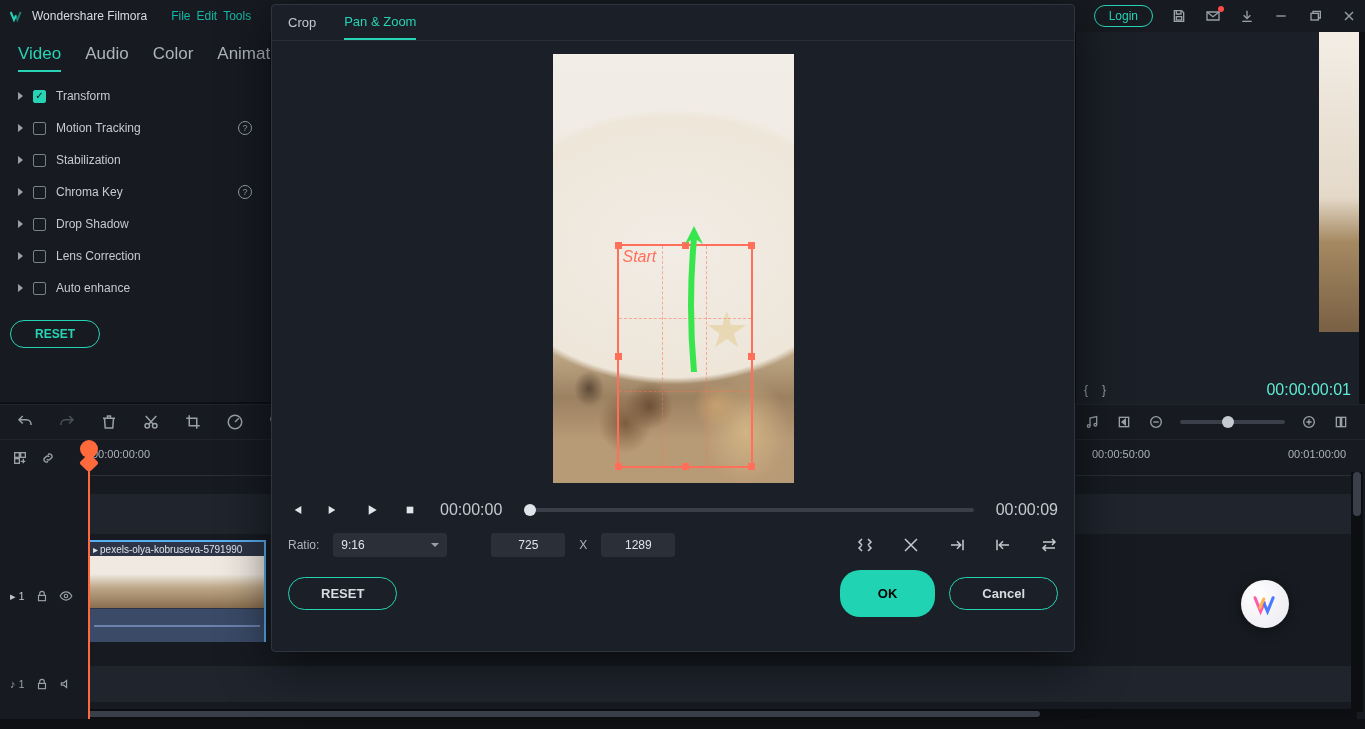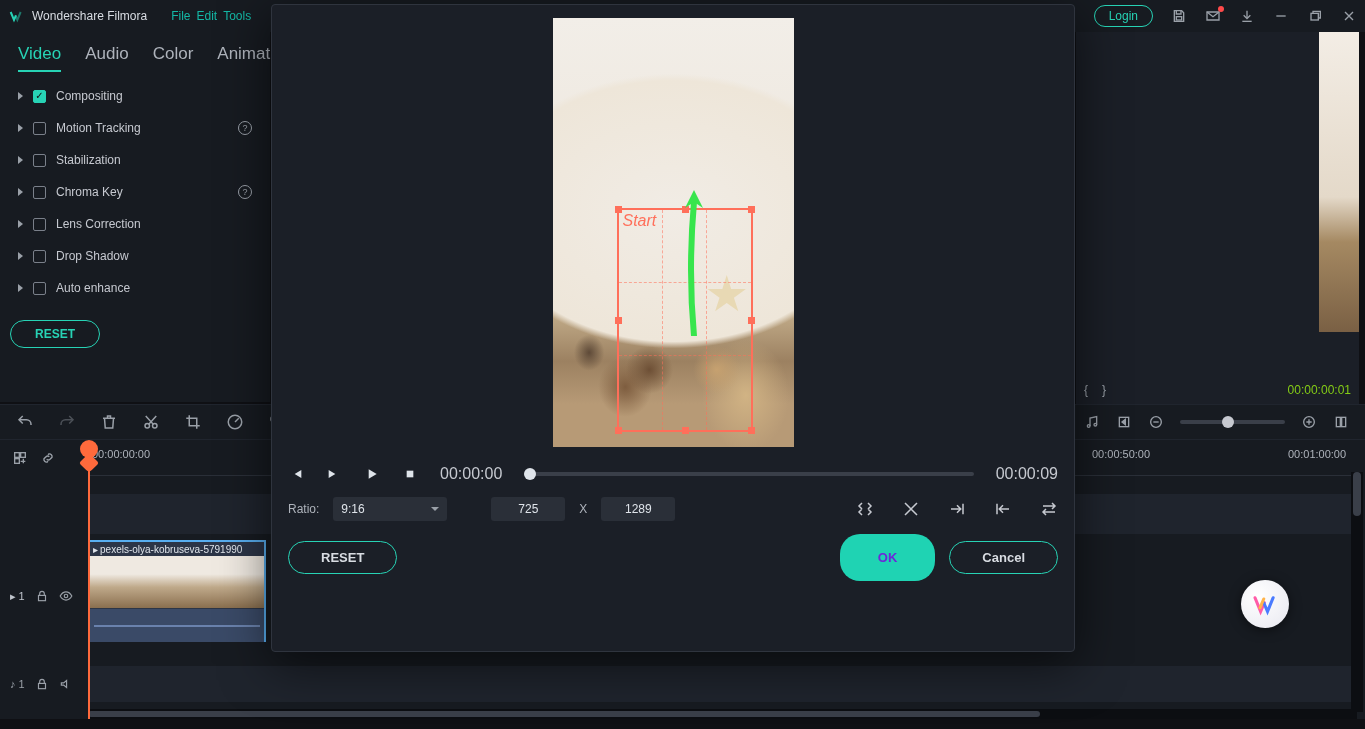--- a/index.html
+++ b/index.html
@@ -59,21 +59,21 @@
   .track-row .track-body { flex:1; background:#1f242d; }
 
   .hscroll { position:absolute; left:88px; right:8px; bottom:0; height:10px; background:#0c0e12;}
   .hscroll .thumb { position:absolute; left:0; top:2px; height:6px; width:75%; background:#3a3f49; border-radius:3px;}
 
   
   .right-pane { position:absolute; left:1076px; right:6px; top:32px; height:400px; background:#1b1f27; }
   .preview-img { position:absolute; right:0; top:0; width:40px; height:300px; background:linear-gradient(#f3ede5,#e4d9c9 55%,#a58962 70%,#7a6044);}
   .right-ctrl { position:absolute; left:0; right:0; bottom:0; height:56px; display:flex; flex-direction:column;}
   .rc-row { display:flex; align-items:center; height:28px; gap:14px; padding:0 8px; color:#9aa0a8;}
-  .rc-row .ts { margin-left:auto; font-size:12px; color:#84cc16;}
+  .rc-row .ts { margin-left:auto; font-size:16px; color:#5eead4;}
   .select { background:#2a2f38; border-radius:3px; font-size:11px; color:#c6c9d0; padding:3px 24px 3px 10px; position:relative; cursor:pointer;}
   .select::after{content:""; position:absolute; right:7px; top:8px; border-left:4px solid transparent; border-right:4px solid transparent; border-top:4px solid #9aa0a8;}
 
   .timeline-right-toolbar { position:absolute; left:1076px; right:8px; top:404px; height:36px; display:flex; align-items:center; gap:16px; padding:0 8px;}
   .zoom-slider { flex:1; height:4px; background:#3a3f49; border-radius:2px; position:relative; min-width:70px;}
   .zoom-slider .knob{ position:absolute; left:40%; top:-4px; width:12px; height:12px; background:#c6c9d0; border-radius:50%;}
 
   .wonder-logo { position:absolute; right:76px; top:580px; width:48px; height:48px; border-radius:50%; background:radial-gradient(circle at 35% 35%, #ffffff, #e8e8f0); box-shadow:0 2px 12px rgba(0,0,0,.5); display:flex; align-items:center; justify-content:center;}
   .wonder-logo svg{width:30px;height:30px;}
 
@@ -124,21 +124,21 @@
   .params-row .lbl { color:#aeb3bb;}
   .num-input { width:74px; height:24px; background:#2a2f38; border-radius:3px; color:#dfe4ea; text-align:center; line-height:24px; font-size:12px;}
   .ratio-sel { width:114px; height:24px; background:#2a2f38; border-radius:3px; display:flex; align-items:center; padding:0 8px; font-size:12px; color:#dfe4ea; position:relative; cursor:pointer;}
   .ratio-sel::after{content:""; position:absolute; right:8px; top:10px; border-left:4px solid transparent; border-right:4px solid transparent; border-top:4px solid #9aa0a8;}
   .params-row .right-icons { margin-left:auto; display:flex; gap:28px;}
   .params-row .right-icons .icon { width:18px; height:18px; cursor:pointer; color:#c6c9d0;}
 
   .buttons-row { height:56px; display:flex; align-items:center; padding:0 16px;}
   .btn { border-radius:20px; padding:8px 32px; font-size:13px; font-weight:600; cursor:pointer;}
   .btn-reset { border:1px solid #27d3b5; background:transparent; color:#d8dce2;}
-  .btn-ok { background:#1fd3b3; color:#6d28d9; border:none; margin-left:auto; padding:16px 38px;}
+  .btn-ok { background:#1fd3b3; color:#000000; border:none; margin-left:auto; padding:16px 38px;}
   .btn-cancel { border:1px solid #27d3b5; background:transparent; color:#d8dce2; margin-left:14px;}
 
   .phantom-scroll { position:absolute; right:2px; top:472px; width:12px; height:240px; background:#0c0e12;}
   .phantom-scroll .thumb { position:absolute; left:2px; top:0; width:8px; height:44px; background:#3a3f49; border-radius:4px;}
 </style>
 </head>
 <body>
 
 <div class="topbar">
   <span class="logo">
@@ -199,21 +199,21 @@
 <div class="props-panel">
   <div class="props-tabs">
     <span class="active">Video</span>
     <span>Audio</span>
     <span>Color</span>
     <span>Animation</span>
   </div>
   <div class="prop-row">
       <span class="tri"></span>
       <span class="chk on"></span>
-      <span>Compositing</span>
+      <span>Transform</span>
     </div>
   <div class="prop-row">
       <span class="tri"></span>
       <span class="chk off"></span>
       <span>Motion Tracking</span>
       <span style="flex:1"></span>
       <span class="help-circ">?</span>
     </div>
   <div class="prop-row">
       <span class="tri"></span>
@@ -223,26 +223,26 @@
   <div class="prop-row">
       <span class="tri"></span>
       <span class="chk off"></span>
       <span>Chroma Key</span>
       <span style="flex:1"></span>
       <span class="help-circ">?</span>
     </div>
   <div class="prop-row">
       <span class="tri"></span>
       <span class="chk off"></span>
+      <span>Drop Shadow</span>
+    </div>
+  <div class="prop-row">
+      <span class="tri"></span>
+      <span class="chk off"></span>
       <span>Lens Correction</span>
-    </div>
-  <div class="prop-row">
-      <span class="tri"></span>
-      <span class="chk off"></span>
-      <span>Drop Shadow</span>
     </div>
   <div class="prop-row">
       <span class="tri"></span>
       <span class="chk off"></span>
       <span>Auto enhance</span>
     </div>
 
   <button class="reset-btn">RESET</button>
 </div>
 
@@ -470,20 +470,24 @@
       <g fill="none" stroke-width="5" stroke-linecap="round">
         <path d="M8 14 l9 22 l6-14" stroke="#ff5ca8"></path>
         <path d="M22 22 l6 14 l9-22" stroke="#4a7bff"></path>
         <path d="M16 30 l6-14" stroke="#ffb44a"></path>
       </g>
     </svg>
 </div>
 
 <div class="modal">
 
+  <div class="modal-tabs">
+    <span>Crop</span>
+    <span class="active">Pan &amp; Zoom</span>
+  </div>
 
   <div class="canvas-area">
     <div class="image-box">
        <div class="star"></div>
        <div class="start-rect">
          <span class="label">Start</span>
          <div class="grid-h gh1"></div>
           <div class="grid-h gh2"></div>
          <div class="grid-v gv1"></div>
           <div class="grid-v gv2"></div>

